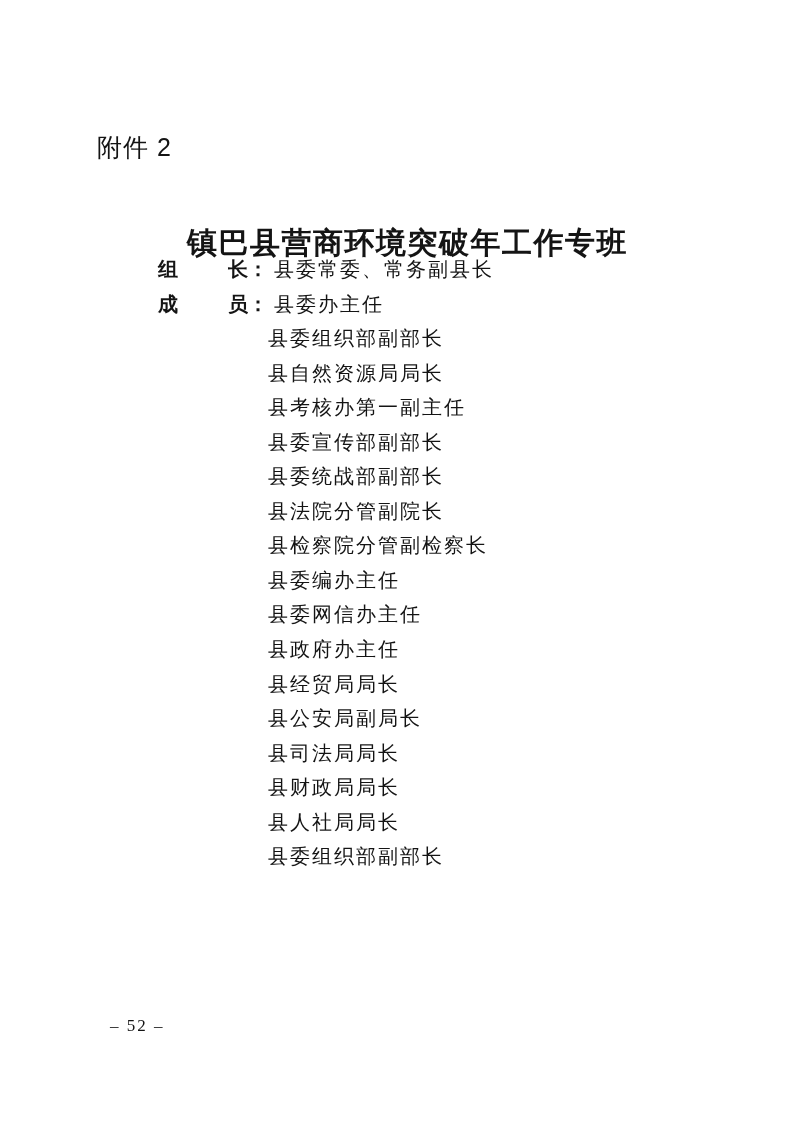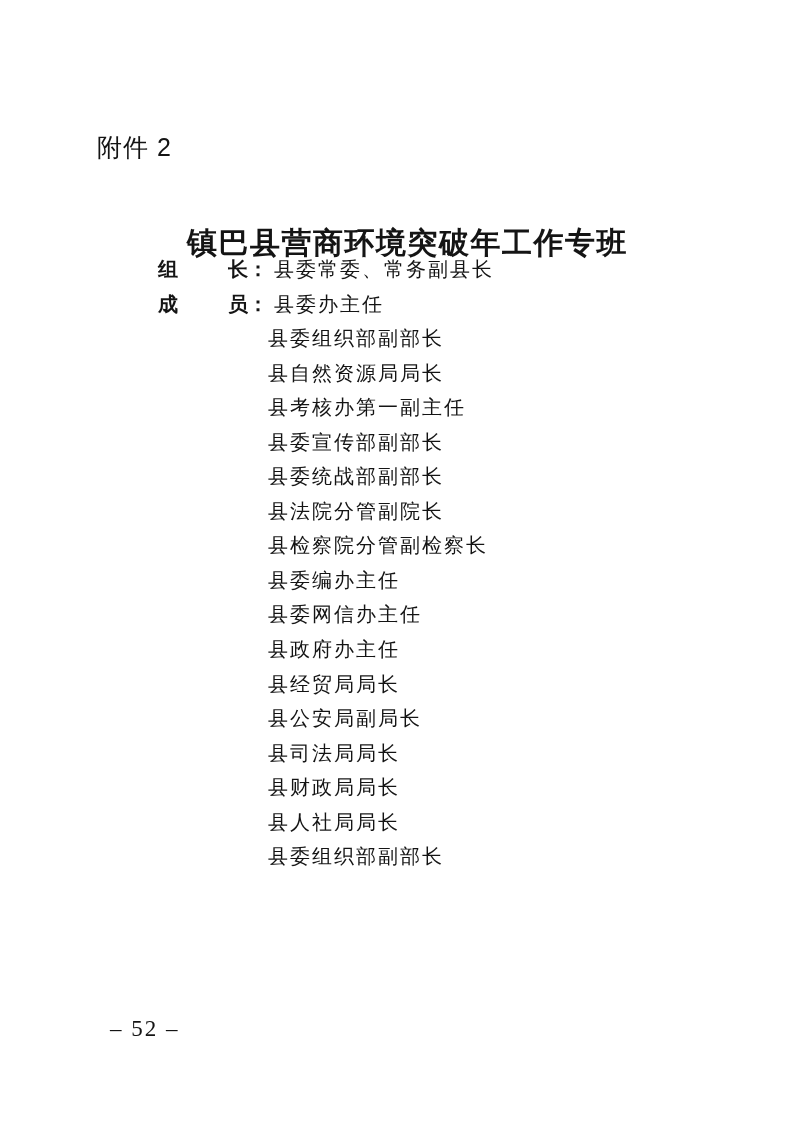--- a/index.html
+++ b/index.html
@@ -66,21 +66,21 @@
     letter-spacing: 2px;
   }
   .member-line {
     padding-left: 110px;
     letter-spacing: 2px;
   }
   .page-footer {
     position: absolute;
     left: 110px;
     top: 1016px;
-    font-size: 23px;
+    font-size: 17px;
     letter-spacing: 2px;
     font-family: "Liberation Serif", serif;
   }
 </style>
 </head>
 <body>
 
 <div class="page">
 
   <div class="attachment-label">附件 2</div>

